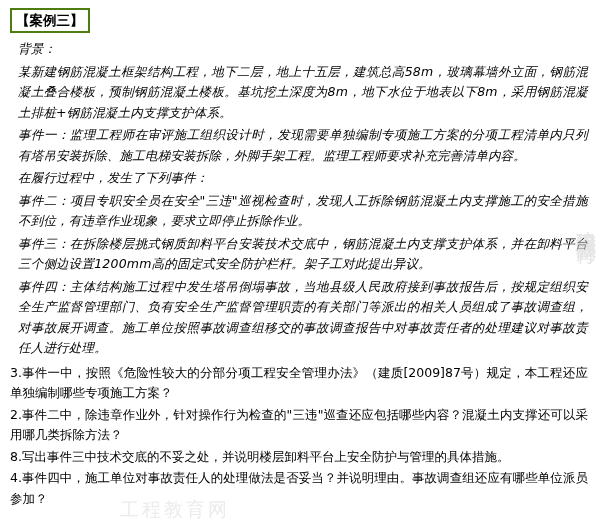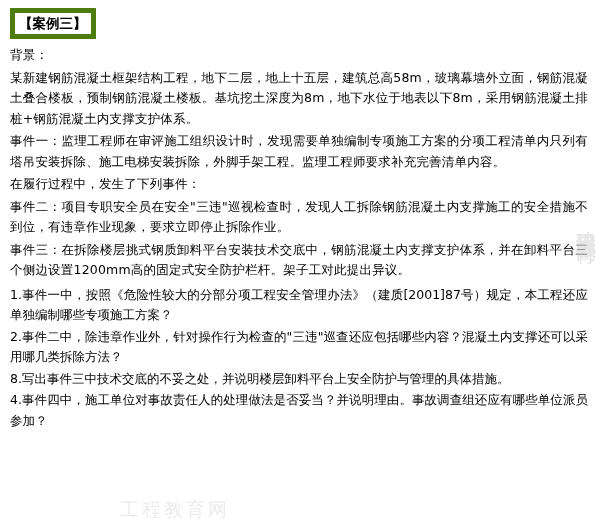--- a/index.html
+++ b/index.html
@@ -20,32 +20,33 @@
     width: 600px;
     height: 525px;
     box-sizing: border-box;
     padding: 8px 12px 0 10px;
   }
   .case-title {
     display: inline-block;
     font-weight: bold;
     font-size: 13.5px;
     line-height: 18px;
-    border: 5px solid #4d7c0f;
+    border: 2px solid #4d7c0f;
     padding: 1px 4px 2px 4px;
     margin-bottom: 6px;
     letter-spacing: 0px;
   }
   p.para {
-    margin: 0 0 2px 0;
+    margin: 0 0 2px 8px;
     font-size: 12.5px;
     line-height: 20.5px;
     text-align: justify;
     text-justify: inter-ideograph;
     letter-spacing: 0.2px;
+    font-style: italic;
   }
   .block-gap {
     height: 2px;
   }
   .q-list p {
     margin: 0 0 1px 0;
     font-size: 12.5px;
     line-height: 20.5px;
     text-align: justify;
     text-justify: inter-ideograph;
@@ -86,26 +87,27 @@
   <div class="case-title">【案例三】</div>
 
   <p class="para">背景：</p>
 
   <p class="para">某新建钢筋混凝土框架结构工程，地下二层，地上十五层，建筑总高58m，玻璃幕墙外立面，钢筋混凝土叠合楼板，预制钢筋混凝土楼板。基坑挖土深度为8m，地下水位于地表以下8m，采用钢筋混凝土排桩+钢筋混凝土内支撑支护体系。</p>
   <p class="para">事件一：监理工程师在审评施工组织设计时，发现需要单独编制专项施工方案的分项工程清单内只列有塔吊安装拆除、施工电梯安装拆除，外脚手架工程。监理工程师要求补充完善清单内容。</p>
 
   <p class="para">在履行过程中，发生了下列事件：</p>
   <p class="para">事件二：项目专职安全员在安全"三违"巡视检查时，发现人工拆除钢筋混凝土内支撑施工的安全措施不到位，有违章作业现象，要求立即停止拆除作业。</p>
   <p class="para">事件三：在拆除楼层挑式钢质卸料平台安装技术交底中，钢筋混凝土内支撑支护体系，并在卸料平台三个侧边设置1200mm高的固定式安全防护栏杆。架子工对此提出异议。</p>
+  <p class="para">事件四：主体结构施工过程中发生塔吊倒塌事故，当地县级人民政府接到事故报告后，按规定组织安全生产监督管理部门、负有安全生产监督管理职责的有关部门等派出的相关人员组成了事故调查组，对事故展开调查。施工单位按照事故调查组移交的事故调查报告中对事故责任者的处理建议对事故责任人进行处理。</p>
 
   <div class="block-gap"></div>
 
 
   <div class="q-list">
-    <p>1.事件一中，按照《危险性较大的分部分项工程安全管理办法》（建质[2001]87号）规定，本工程还应单独编制哪些专项施工方案？</p>
+    <p>3.事件一中，按照《危险性较大的分部分项工程安全管理办法》（建质[2009]87号）规定，本工程还应单独编制哪些专项施工方案？</p>
     <p>2.事件二中，除违章作业外，针对操作行为检查的"三违"巡查还应包括哪些内容？混凝土内支撑还可以采用哪几类拆除方法？</p>
     <p>8.写出事件三中技术交底的不妥之处，并说明楼层卸料平台上安全防护与管理的具体措施。</p>
     <p>4.事件四中，施工单位对事故责任人的处理做法是否妥当？并说明理由。事故调查组还应有哪些单位派员参加？</p>
   </div>
 
   <div class="wm wm-right">建设工程教育网</div>
   <div class="wm wm-bottom">工程教育网</div>
 
 </div>
 

